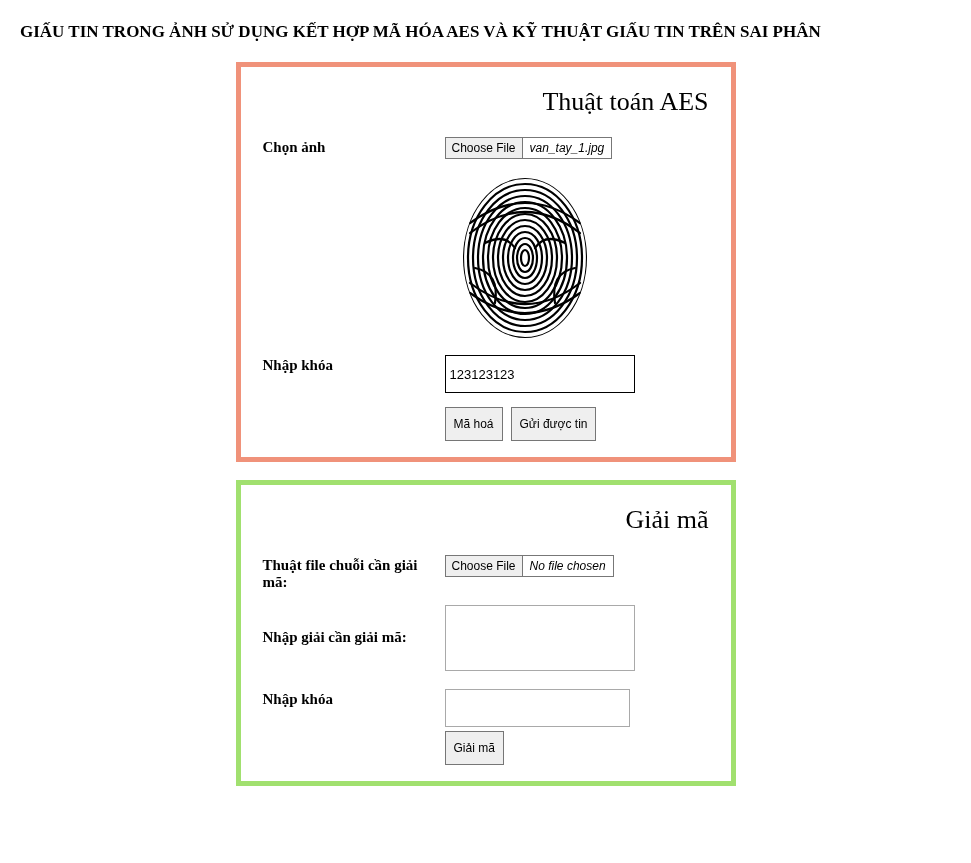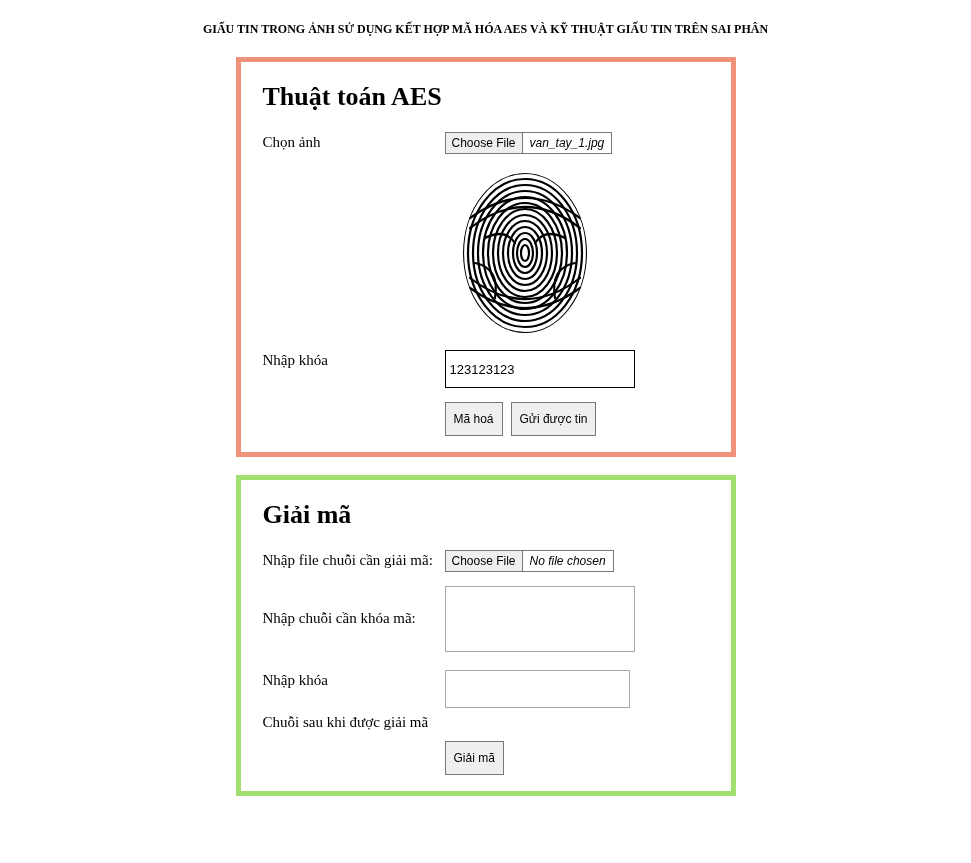--- a/index.html
+++ b/index.html
@@ -5,52 +5,53 @@
     * {
       box-sizing: border-box;
     }
     body {
       font-family: 'Times New Roman', Times, serif;
       margin: 0;
       padding: 10px 20px;
       background: #fff;
     }
     .page-title {
-      text-align: center;
-      font-size: 12px;
+      text-align: left;
+      font-size: 17px;
       font-weight: bold;
       margin: 12px 0 20px 0;
     }
     .panel {
       width: 500px;
       margin: 0 auto 18px auto;
       border: 5px solid;
       padding: 14px 22px 16px 22px;
     }
     .panel-aes {
       border-color: #f0927a;
     }
     .panel-decode {
       border-color: #a1e06f;
     }
     .panel-heading {
-      text-align: left;
+      text-align: right;
       font-size: 26px;
-      font-weight: bold;
+      font-weight: normal;
       margin: 6px 0 20px 0;
     }
     .row {
       display: flex;
       align-items: flex-start;
       margin-bottom: 14px;
     }
     .label-col {
       width: 182px;
       font-size: 15px;
       padding-top: 2px;
+      font-weight: bold;
     }
     .field-col {
       flex: 1;
     }
     .file-control {
       display: inline-flex;
       align-items: center;
       border: 1px solid #777;
       background: #0f172a;
       font-family: Arial, sans-serif;
@@ -183,44 +184,40 @@
   <div class="button-row">
     <button class="btn">Mã hoá</button>
     <button class="btn">Gửi được tin</button>
   </div>
 </div>
 
 <div class="panel panel-decode">
   <div class="panel-heading">Giải mã</div>
 
   <div class="row">
-    <div class="label-col">Nhập file chuỗi cần giải mã:</div>
+    <div class="label-col">Thuật file chuỗi cần giải mã:</div>
     <div class="field-col">
       <span class="file-control">
         <span class="chooser">Choose File</span>
         <span class="filename">No file chosen</span>
       </span>
     </div>
   </div>
 
   <div class="row">
-    <div class="label-col" style="padding-top:24px;">Nhập chuỗi cần khóa mã:</div>
+    <div class="label-col" style="padding-top:24px;">Nhập giải cần giải mã:</div>
     <div class="field-col">
       <textarea class="textarea-box" style=""></textarea>
     </div>
   </div>
 
   <div class="row" style="margin-bottom:4px;">
     <div class="label-col">Nhập khóa</div>
     <div class="field-col">
       <input type="text" class="text-input text-input-gray" value="" style="">
     </div>
   </div>
 
-  <div class="row" style="margin-bottom:10px;">
-    <div class="label-col">Chuỗi sau khi được giải mã</div>
-    <div class="field-col"></div>
-  </div>
 
   <div class="button-row">
     <button class="btn">Giải mã</button>
   </div>
 </div>
 
 </body></html>

